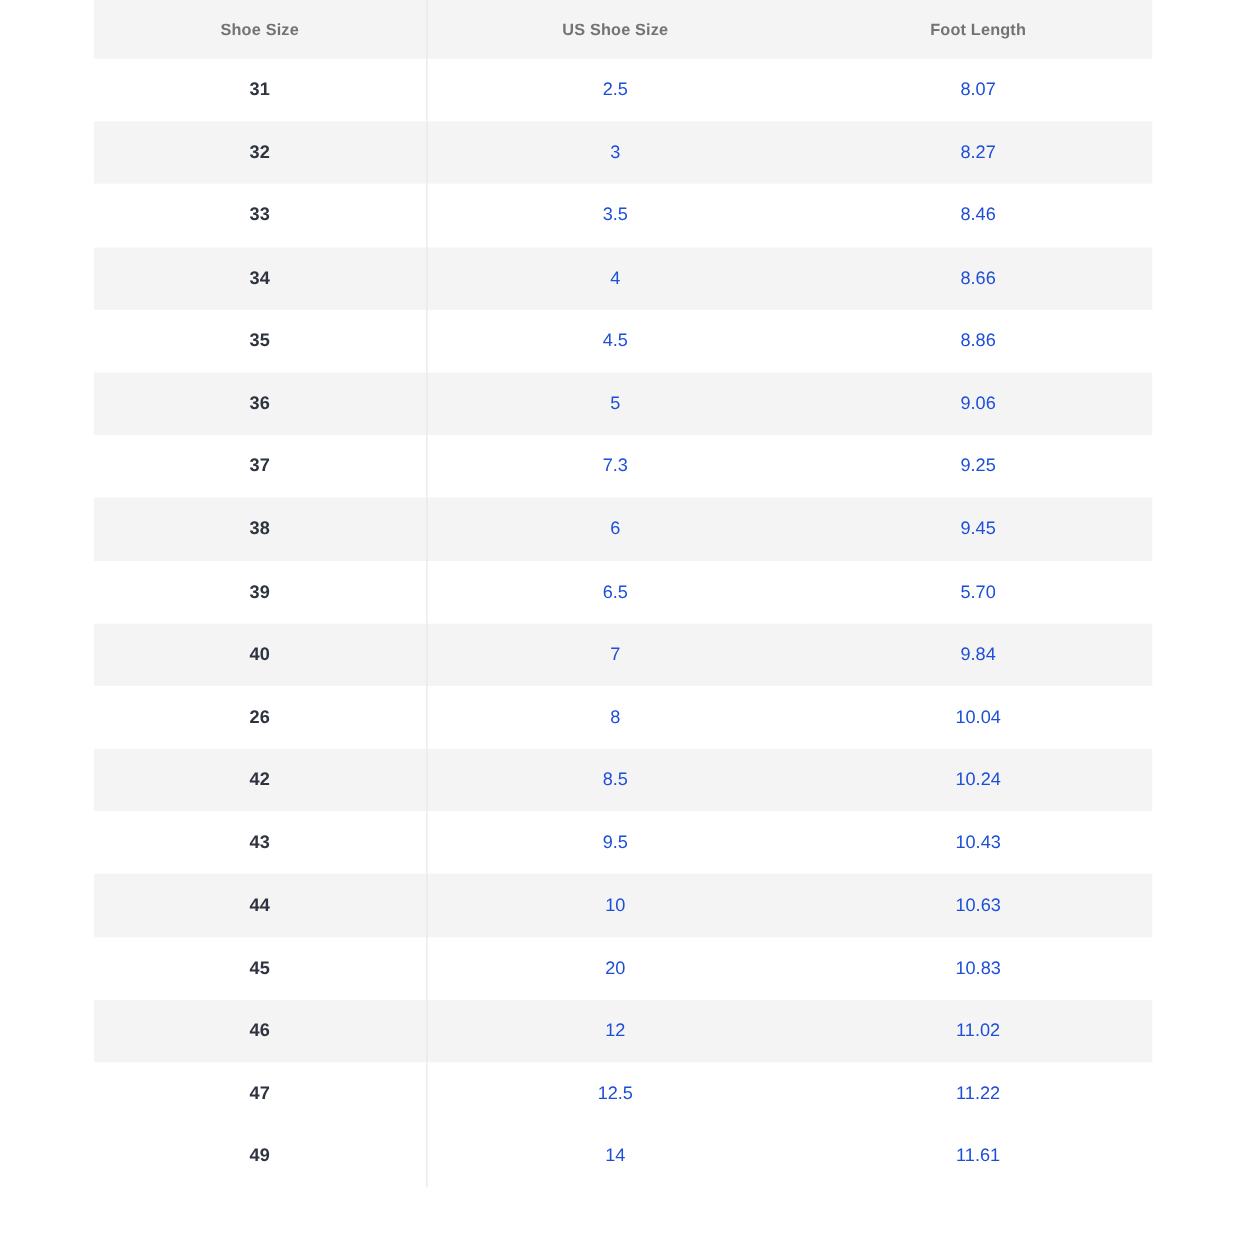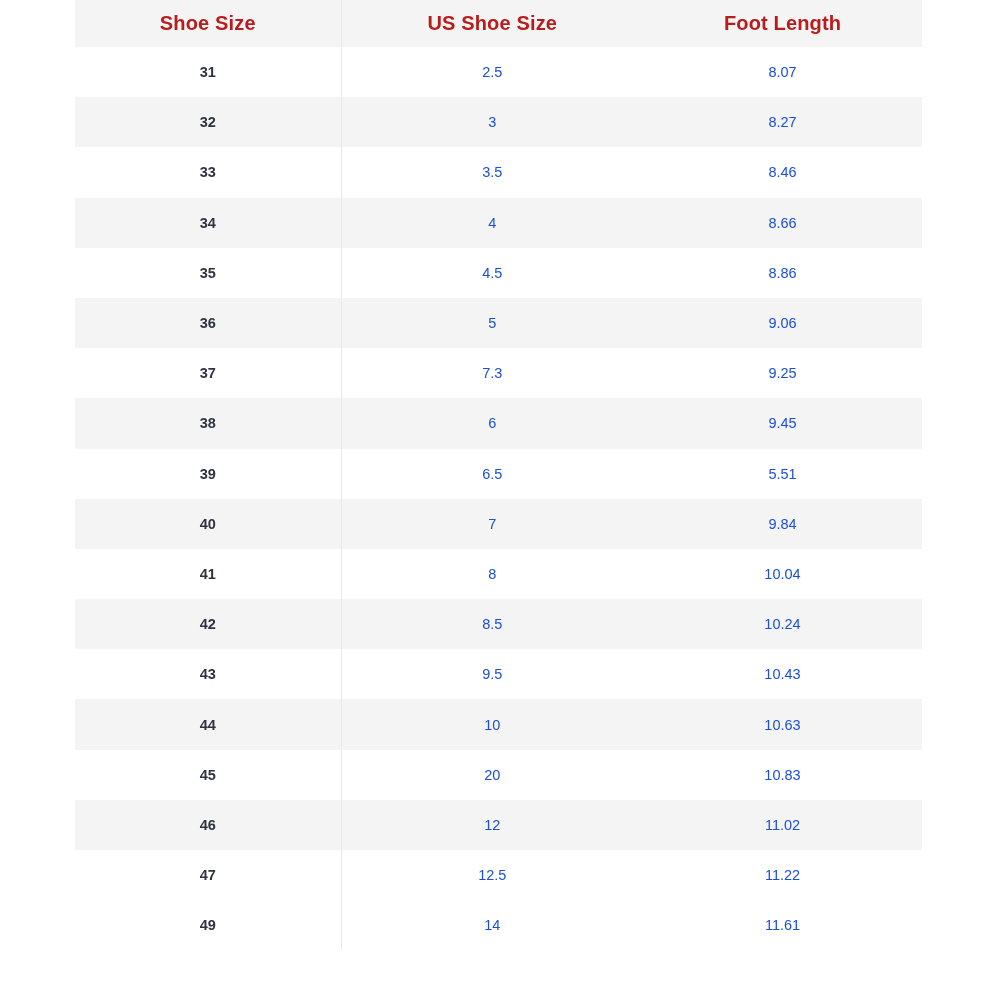--- a/index.html
+++ b/index.html
@@ -42,24 +42,24 @@
     border: none;
   }
 
   
   thead tr {
     background: #f4f4f4;
     height: 47px;
   }
   thead th {
     height: 47px;
-    font-size: 20px;
+    font-size: 13px;
     font-weight: bold;
     letter-spacing: 0.15px;
-    color: #b91c1c;
+    color: #737373;
   }
 
   
   tbody tr {
     height: 50.2px;
     background: #ffffff;
   }
   tbody tr.striped {
     background: #f4f4f4;
   }
@@ -136,29 +136,29 @@
           <td>9.25</td>
         </tr>
         <tr class="striped">
           <td class="first-col div-col">38</td>
           <td>6</td>
           <td>9.45</td>
         </tr>
         <tr>
           <td class="first-col div-col">39</td>
           <td>6.5</td>
-          <td>5.51</td>
+          <td>5.70</td>
         </tr>
         <tr class="striped">
           <td class="first-col div-col">40</td>
           <td>7</td>
           <td>9.84</td>
         </tr>
         <tr>
-          <td class="first-col div-col">41</td>
+          <td class="first-col div-col">26</td>
           <td>8</td>
           <td>10.04</td>
         </tr>
         <tr class="striped">
           <td class="first-col div-col">42</td>
           <td>8.5</td>
           <td>10.24</td>
         </tr>
         <tr>
           <td class="first-col div-col">43</td>

